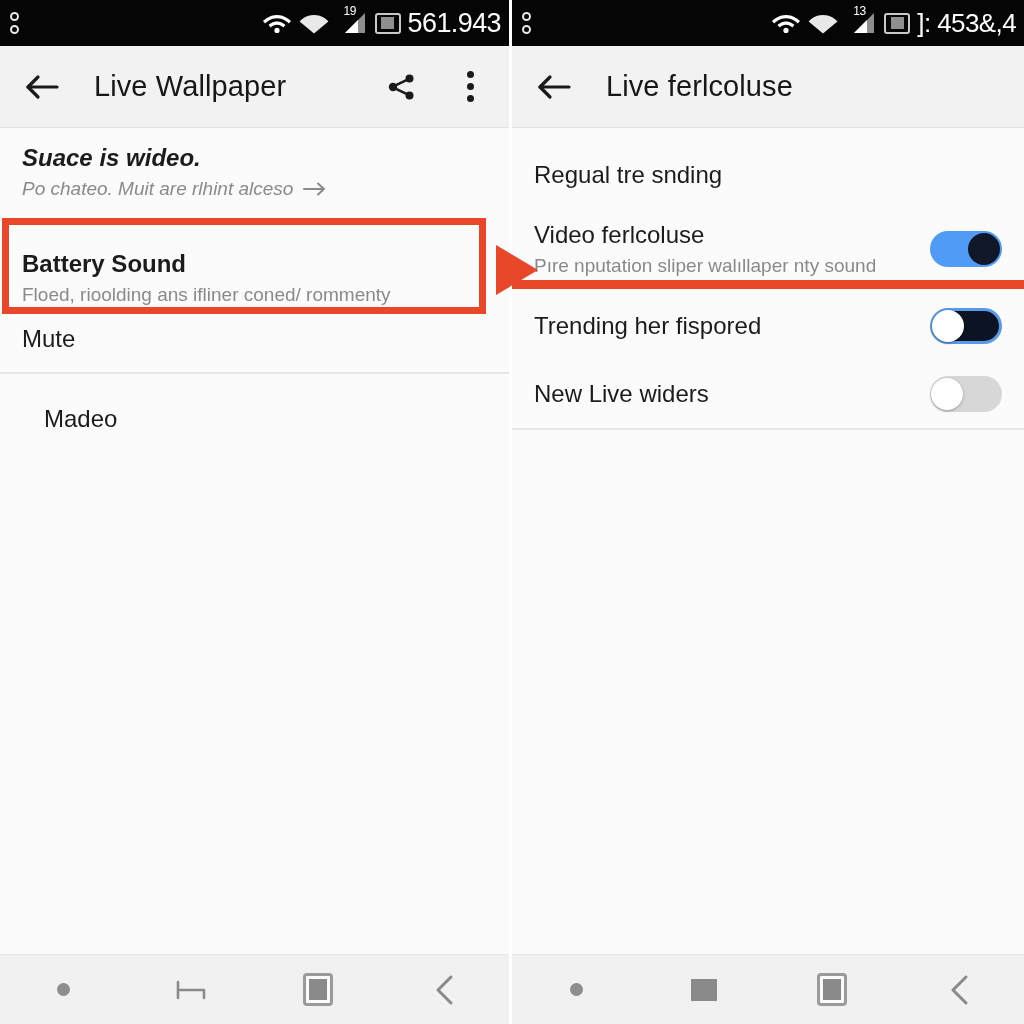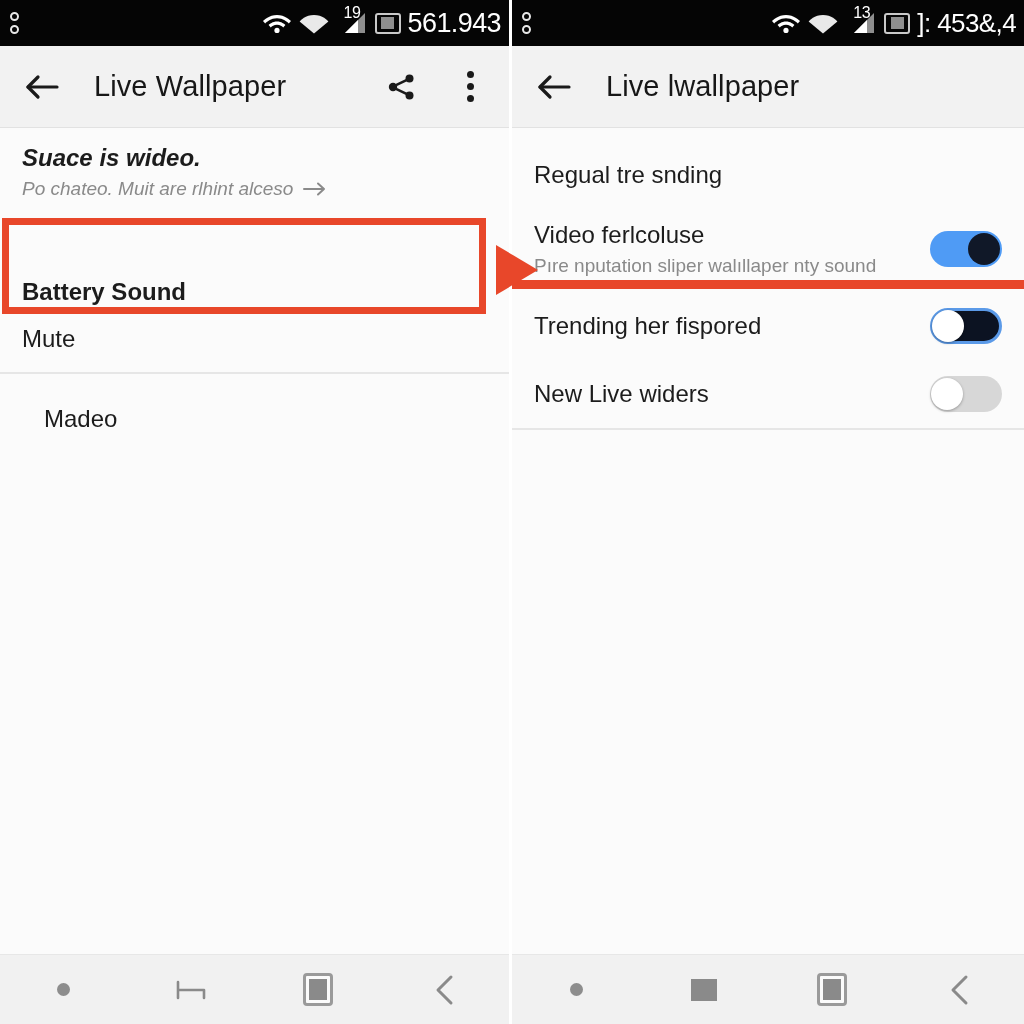--- a/index.html
+++ b/index.html
@@ -49,21 +49,21 @@
     margin-left: auto;
     display: flex;
     align-items: center;
     gap: 7px;
   }
   .wifi-ico { display: block; }
   .sig-wrap { position: relative; display: flex; align-items: flex-end; }
   .sig-temp {
     position: absolute;
     top: -7px; left: 8px;
-    font-size: 16px;
+    font-size: 12px;
     color: #ffffff;
     font-family: "Liberation Sans", sans-serif;
     letter-spacing: -0.5px;
   }
   .batt-ico {
     width: 26px; height: 21px;
     border: 2.5px solid #c9c9c9;
     border-radius: 3px;
     position: relative;
     box-sizing: border-box;
@@ -328,20 +328,23 @@
             <svg width="24" height="16" viewBox="0 0 24 16">
               <path d="M1 8 L21 8 M15 2.5 L21 8 L15 13.5" stroke="#8a8a8a" stroke-width="2" fill="none" stroke-linecap="round" stroke-linejoin="round"></path>
             </svg>
           </div>
         </div>
       </div>
 
       <div class="row l-row-2">
         <div class="row-text">
           <div class="row-title bold">Battery Sound</div>
+          <div class="row-sub">
+            <span>Floed, rioolding ans ifliner coned/ rommenty</span>
+          </div>
         </div>
       </div>
 
       <div class="row l-row-3">
         <div class="row-text">
           <div class="row-title">Mute</div>
         </div>
       </div>
 
       <div class="divider"></div>
@@ -403,21 +406,21 @@
       </div>
     </div>
 
     <div class="appbar">
       <div class="back-arrow">
         <svg width="34" height="28" viewBox="0 0 34 28">
           <path d="M13 4 L3 14 L13 24" stroke="#1a1a1a" stroke-width="3.2" fill="none" stroke-linecap="round" stroke-linejoin="round"></path>
           <path d="M3 14 L32 14" stroke="#1a1a1a" stroke-width="3.2" stroke-linecap="round"></path>
         </svg>
       </div>
-      <div class="appbar-title">Live lwallpaper</div>
+      <div class="appbar-title">Live ferlcoluse</div>
     </div>
 
     <div class="list">
 
       <div class="row r-row-head">
         <div class="row-text">
           <div class="row-title">Regual tre snding</div>
         </div>
       </div>
 

